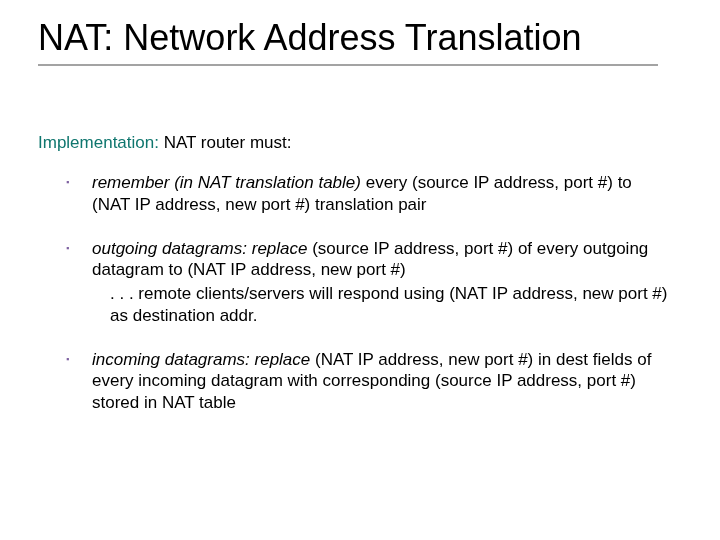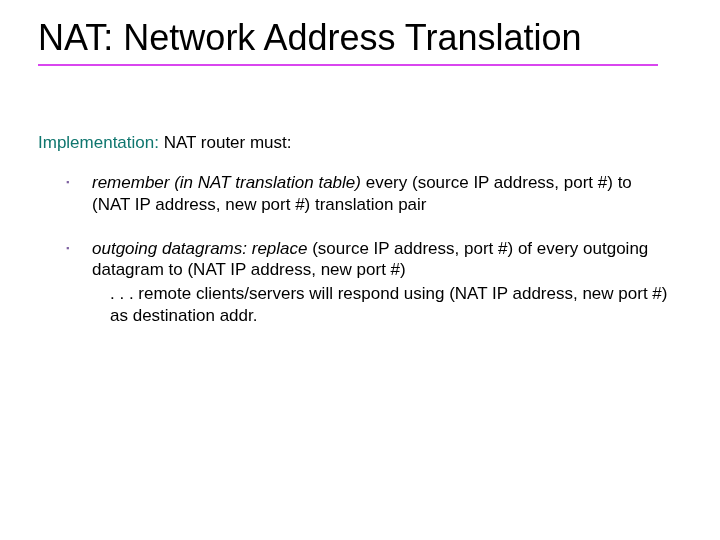--- a/index.html
+++ b/index.html
@@ -20,21 +20,21 @@
   }
   .title {
     position: absolute;
     left: 38px;
     top: 18px;
     width: 620px;
     font-family: Arial, Helvetica, sans-serif;
     font-size: 36px;
     line-height: 1.12;
     color: #000000;
-    border-bottom: 2px solid #d946ef;
+    border-bottom: 2px solid #a3a3a3;
     padding-bottom: 6px;
   }
   .subtitle {
     position: absolute;
     left: 38px;
     top: 133px;
     font-size: 17px;
     color: #000000;
   }
   .subtitle .impl {
@@ -81,16 +81,19 @@
 
     <div class="bullet">
       <span class="it">remember (in NAT translation table)</span><span> every (source IP address, port #)  to (NAT IP address, new port #) translation pair</span>
     </div>
 
     <div class="bullet">
       <span class="it">outgoing datagrams: replace</span><span> (source IP address, port #) of every outgoing datagram to (NAT IP address, new port #)</span>
       <div class="sub">. . . remote clients/servers will respond using (NAT IP address, new port #) as destination addr.</div>
     </div>
 
+    <div class="bullet">
+      <span class="it">incoming datagrams: replace</span><span> (NAT IP address, new port #) in dest fields of every incoming datagram with corresponding (source IP address, port #) stored in NAT table</span>
+    </div>
 
   </div>
 
 </div>
 
 </body></html>

